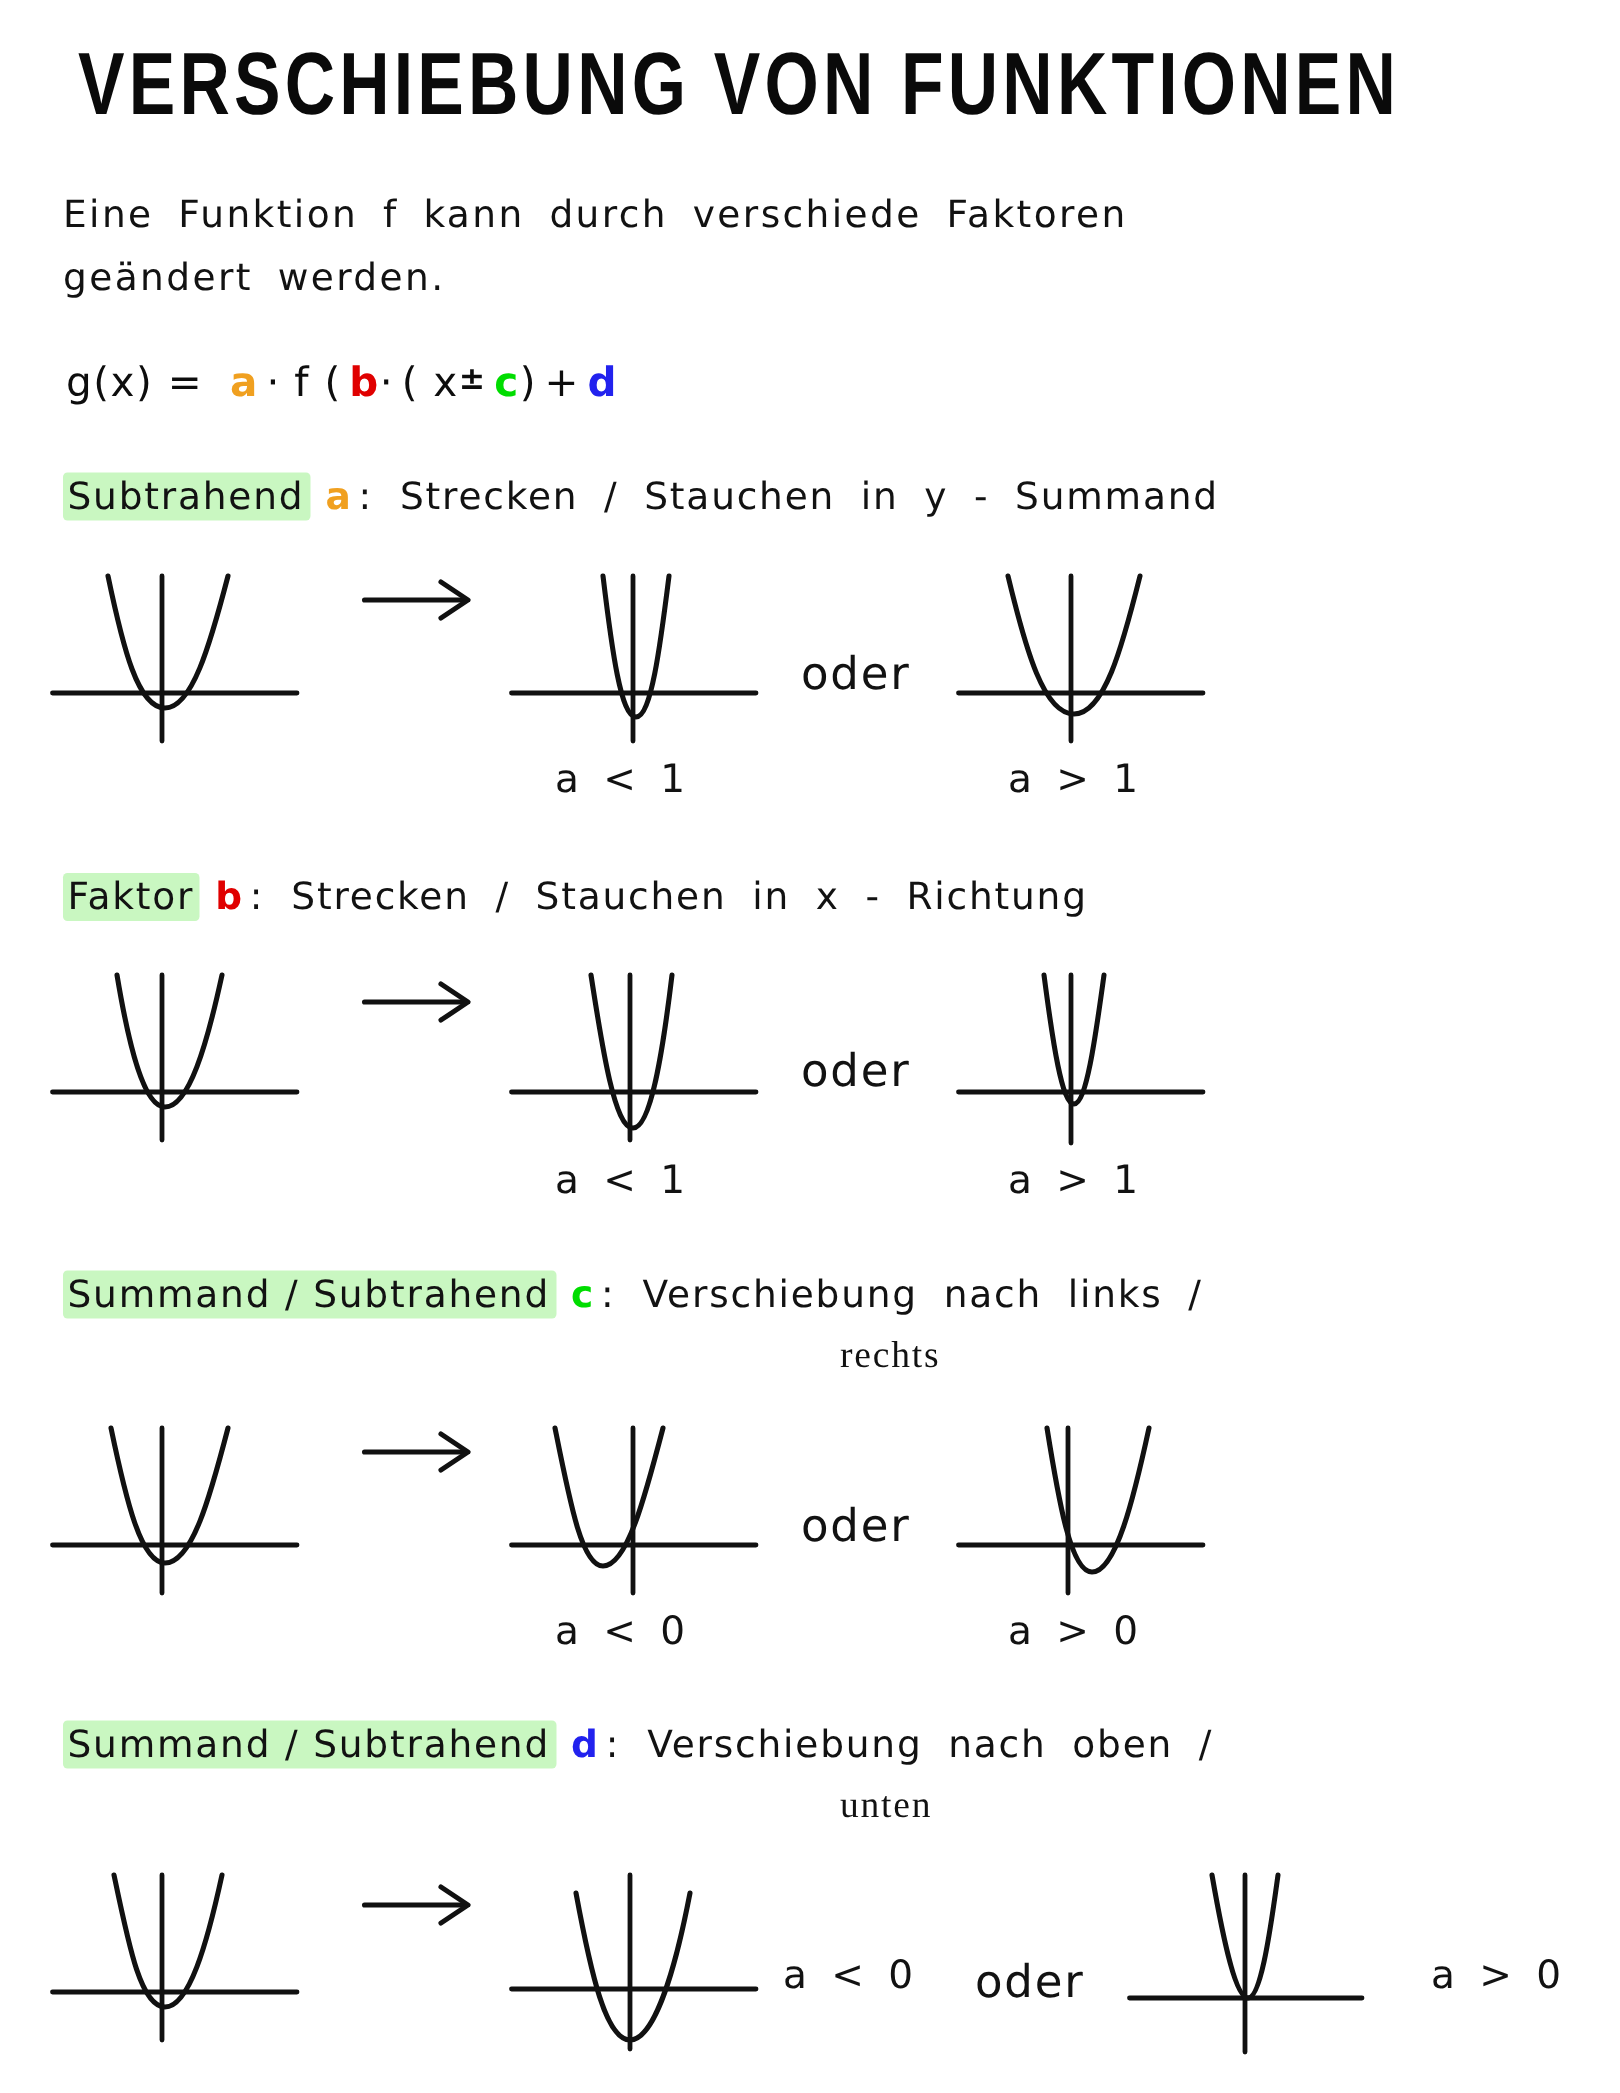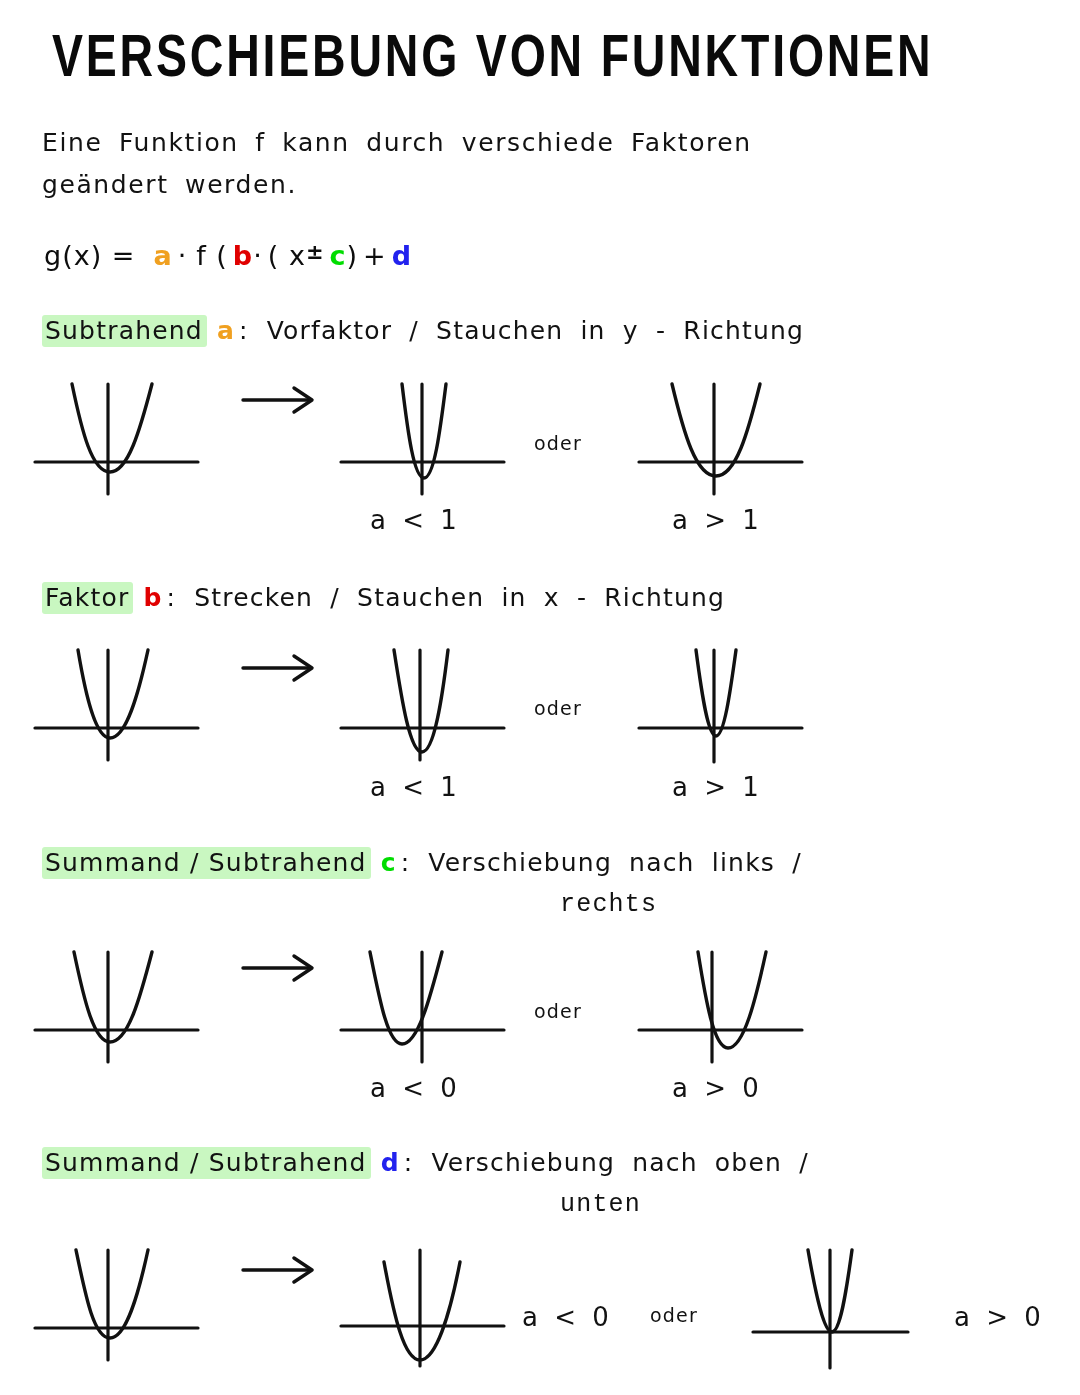--- a/index.html
+++ b/index.html
@@ -90,21 +90,21 @@
   .hl {
     background: #c9f7c1;
     padding: 1px 4px 2px 3px;
     border-radius: 3px;
   }
   .sec-var { font-weight: bold; margin-left: 10px; }
   .sec-colon { margin: 0 4px 0 4px; }
   .sec-desc { margin-left: 14px; word-spacing: 8px; }
   .sec-cont {
     position: absolute;
-    font-family: Liberation Mono, monospace;
+    font-family: Liberation Serif, serif;
     font-size: 25px;
     letter-spacing: 1.2px;
     color: #121212;
     white-space: nowrap;
   }
 
   
   .row { position: absolute; left: 0; width: 1080px; }
   .plot { position: absolute; }
   .plot svg { display: block; }
@@ -113,21 +113,21 @@
     position: absolute;
     font-family: "DejaVu Sans", sans-serif;
     font-size: 26px;
     letter-spacing: 4px;
     color: #121212;
     white-space: nowrap;
   }
   .oder {
     position: absolute;
     font-family: "DejaVu Sans", sans-serif;
-    font-size: 19px;
+    font-size: 30px;
     letter-spacing: 1.2px;
     color: #121212;
     white-space: nowrap;
   }
 </style>
 </head>
 <body>
 
 <div class="page">
 
@@ -154,21 +154,21 @@
     <span class="f-gap-sm"></span>
     <span class="v-c">c</span>
     <span>)</span>
     <span class="f-gap-sm"></span>
     <span>+</span>
     <span class="f-gap-sm"></span>
     <span class="v-d">d</span>
   </div>
 
   <div class="sec-head" style="top:316px;">
-    <span class="hl">Subtrahend</span><span class="sec-var v-a">a</span><span class="sec-colon">:</span><span class="sec-desc">Vorfaktor / Stauchen  in  y - Richtung</span>
+    <span class="hl">Subtrahend</span><span class="sec-var v-a">a</span><span class="sec-colon">:</span><span class="sec-desc">Strecken / Stauchen  in  y - Summand</span>
   </div>
 
   <div class="row" style="top:0;">
 
     <div class="plot" style="left:30px; top:372px;">
       <svg width="175" height="125" viewBox="0 0 175 125">
         <path d="M5,90 L168,90" stroke="#111" stroke-width="3.2" fill="none" stroke-linecap="round"></path>
         <path d="M78,12 L78,122" stroke="#111" stroke-width="3.2" fill="none" stroke-linecap="round"></path>
         <path d="M42,12 C52,60 62,100 80,100 C98,100 110,58 122,12" stroke="#111" stroke-width="3.4" fill="none" stroke-linecap="round"></path>
       </svg>

